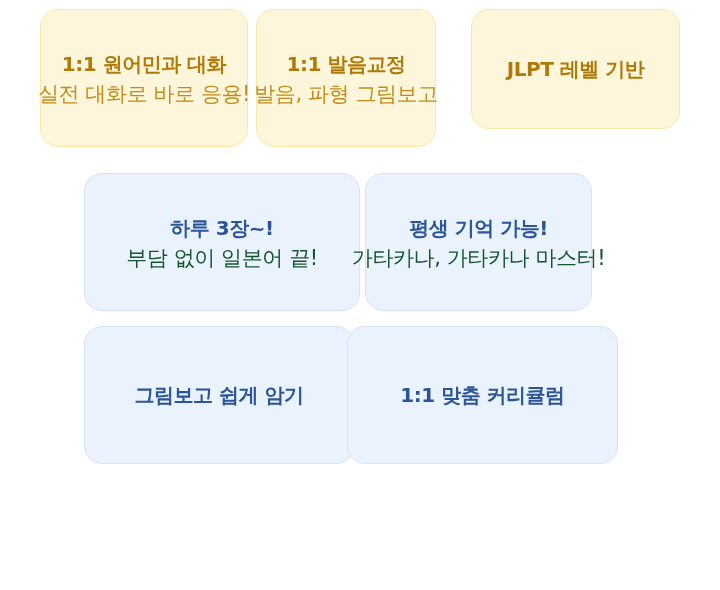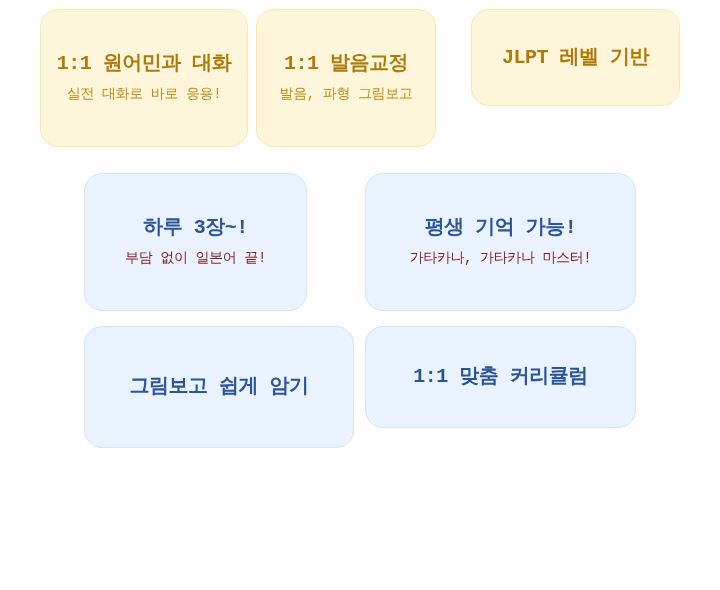--- a/index.html
+++ b/index.html
@@ -16,56 +16,55 @@
     }
     .card {
       position: absolute;
       box-sizing: border-box;
       border-radius: 18px;
       display: flex;
       flex-direction: column;
       align-items: center;
       justify-content: center;
       text-align: center;
-      font-family: Liberation Mono, monospace;
     }
     .card .title {
       font-weight: bold;
       font-size: 20px;
       line-height: 26px;
       letter-spacing: -0.5px;
       white-space: nowrap;
     }
     .card .subtitle {
-      font-size: 14px;
+      font-size: 21px;
       line-height: 24px;
       margin-top: 5px;
       letter-spacing: -0.4px;
       white-space: nowrap;
     }
     .card.yellow {
       background: #fef6da;
       border: 1.5px solid #fbe6a6;
     }
     .card.yellow .title { color: #b07a0a; }
     .card.yellow .subtitle { color: #c08d1a; }
     .card.blue {
       background: #eaf2fd;
       border: 1.5px solid #d3e3f9;
     }
     .card.blue .title { color: #2b5596; }
-    .card.blue .subtitle { color: #7f1d1d; }
+    .card.blue .subtitle { color: #14532d; }
 
     #c0 { left: 40px;  top: 9px;   width: 208px; height: 138px; }
     #c1 { left: 256px; top: 9px;   width: 180px; height: 138px; }
-    #c2 { left: 471px; top: 9px;   width: 209px; height: 97px; }
-    #c3 { left: 84px;  top: 173px; width: 223px; height: 138px; }
-    #c4 { left: 365px; top: 173px; width: 271px; height: 138px; }
-    #c5 { left: 84px;  top: 326px; width: 270px; height: 122px; }
-    #c6 { left: 365px; top: 326px; width: 271px; height: 102px; justify-content: center; }
+    #c2 { left: 471px; top: 9px;   width: 209px; height: 120px; }
+    #c3 { left: 84px;  top: 173px; width: 276px; height: 138px; }
+    #c4 { left: 365px; top: 173px; width: 227px; height: 138px; }
+    #c5 { left: 84px;  top: 326px; width: 270px; height: 138px; }
+    #c6 { left: 347px; top: 326px; width: 271px; height: 138px; justify-content: center; }
   </style>
 </head>
 <body>
 
 <div>
   <div class="card yellow" id="c0">
     <div class="title">1:1 원어민과 대화</div>
     <div class="subtitle">실전 대화로 바로 응용!</div>
   </div>
   <div class="card yellow" id="c1">

